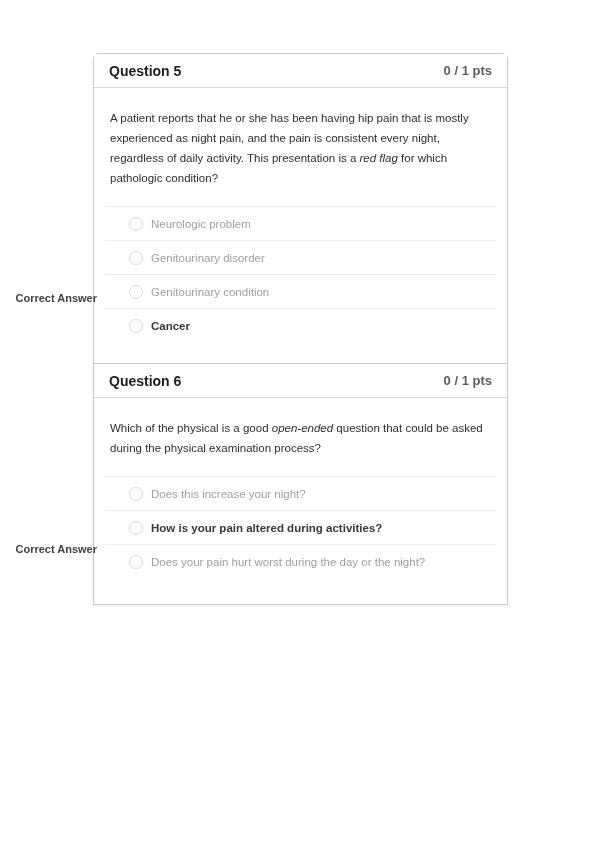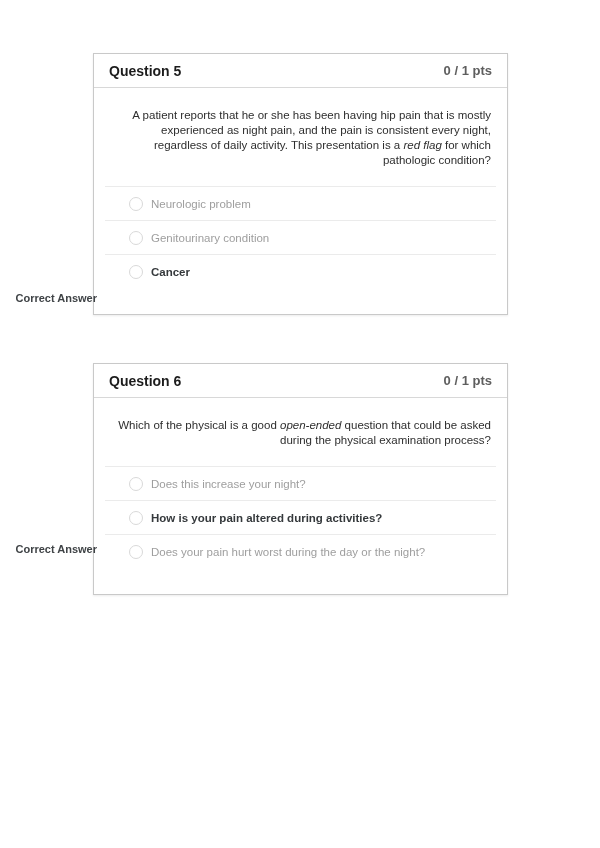--- a/index.html
+++ b/index.html
@@ -14,21 +14,21 @@
   }
 
   .question-card {
     position: absolute;
     left: 93px;
     width: 413px;
     background: #ffffff;
     border: 1px solid var(--card-border, #c9c9c9);
     box-shadow: 0 1px 2px rgba(0,0,0,0.08);
   }
-  .card-1 { top: 53px; }
+  .card-1 { top: 53px; border-radius: 6px; }
   .card-2 { top: 363px; }
 
   .card-header {
     height: 33px;
     display: flex;
     align-items: center;
     justify-content: space-between;
     padding: 0 15px;
     border-bottom: 1px solid var(--header-border, #d8d8d8);
     background: #ffffff;
@@ -45,23 +45,22 @@
     color: var(--points-text, #5e5e5e);
   }
 
   .card-body {
     padding: 20px 16px 16px 16px;
   }
 
   .question-text {
     margin: 0 0 18px 0;
     font-size: 11.5px;
-    line-height: 15px;
+    line-height: 20px;
     color: var(--question-text, #2e2e2e);
-    text-align: right;
   }
   .question-text em { font-style: italic; }
 
   .answers {
     margin: 10px -5px;
   }
   .answer {
     height: 33px;
     display: flex;
     align-items: center;
@@ -109,20 +108,24 @@
   </header>
   <div class="card-body">
     <p class="question-text"><span>A patient reports that he or she has been having hip pain that is mostly experienced as night pain, and the pain is consistent every night, regardless of daily activity. This presentation is a </span><em>red flag</em><span> for which pathologic condition?</span></p>
     <div class="answers">
       <div class="answer">
         <span class="radio"></span>
         <span class="answer-label">Neurologic problem</span>
       </div>
       <div class="answer">
         <span class="radio"></span>
+        <span class="answer-label">Genitourinary disorder</span>
+      </div>
+      <div class="answer">
+        <span class="radio"></span>
         <span class="answer-label">Genitourinary condition</span>
       </div>
       <div class="answer correct">
         <span class="radio"></span>
         <span class="answer-label">Cancer</span>
       </div>
     </div>
   </div>
 </section>
 

